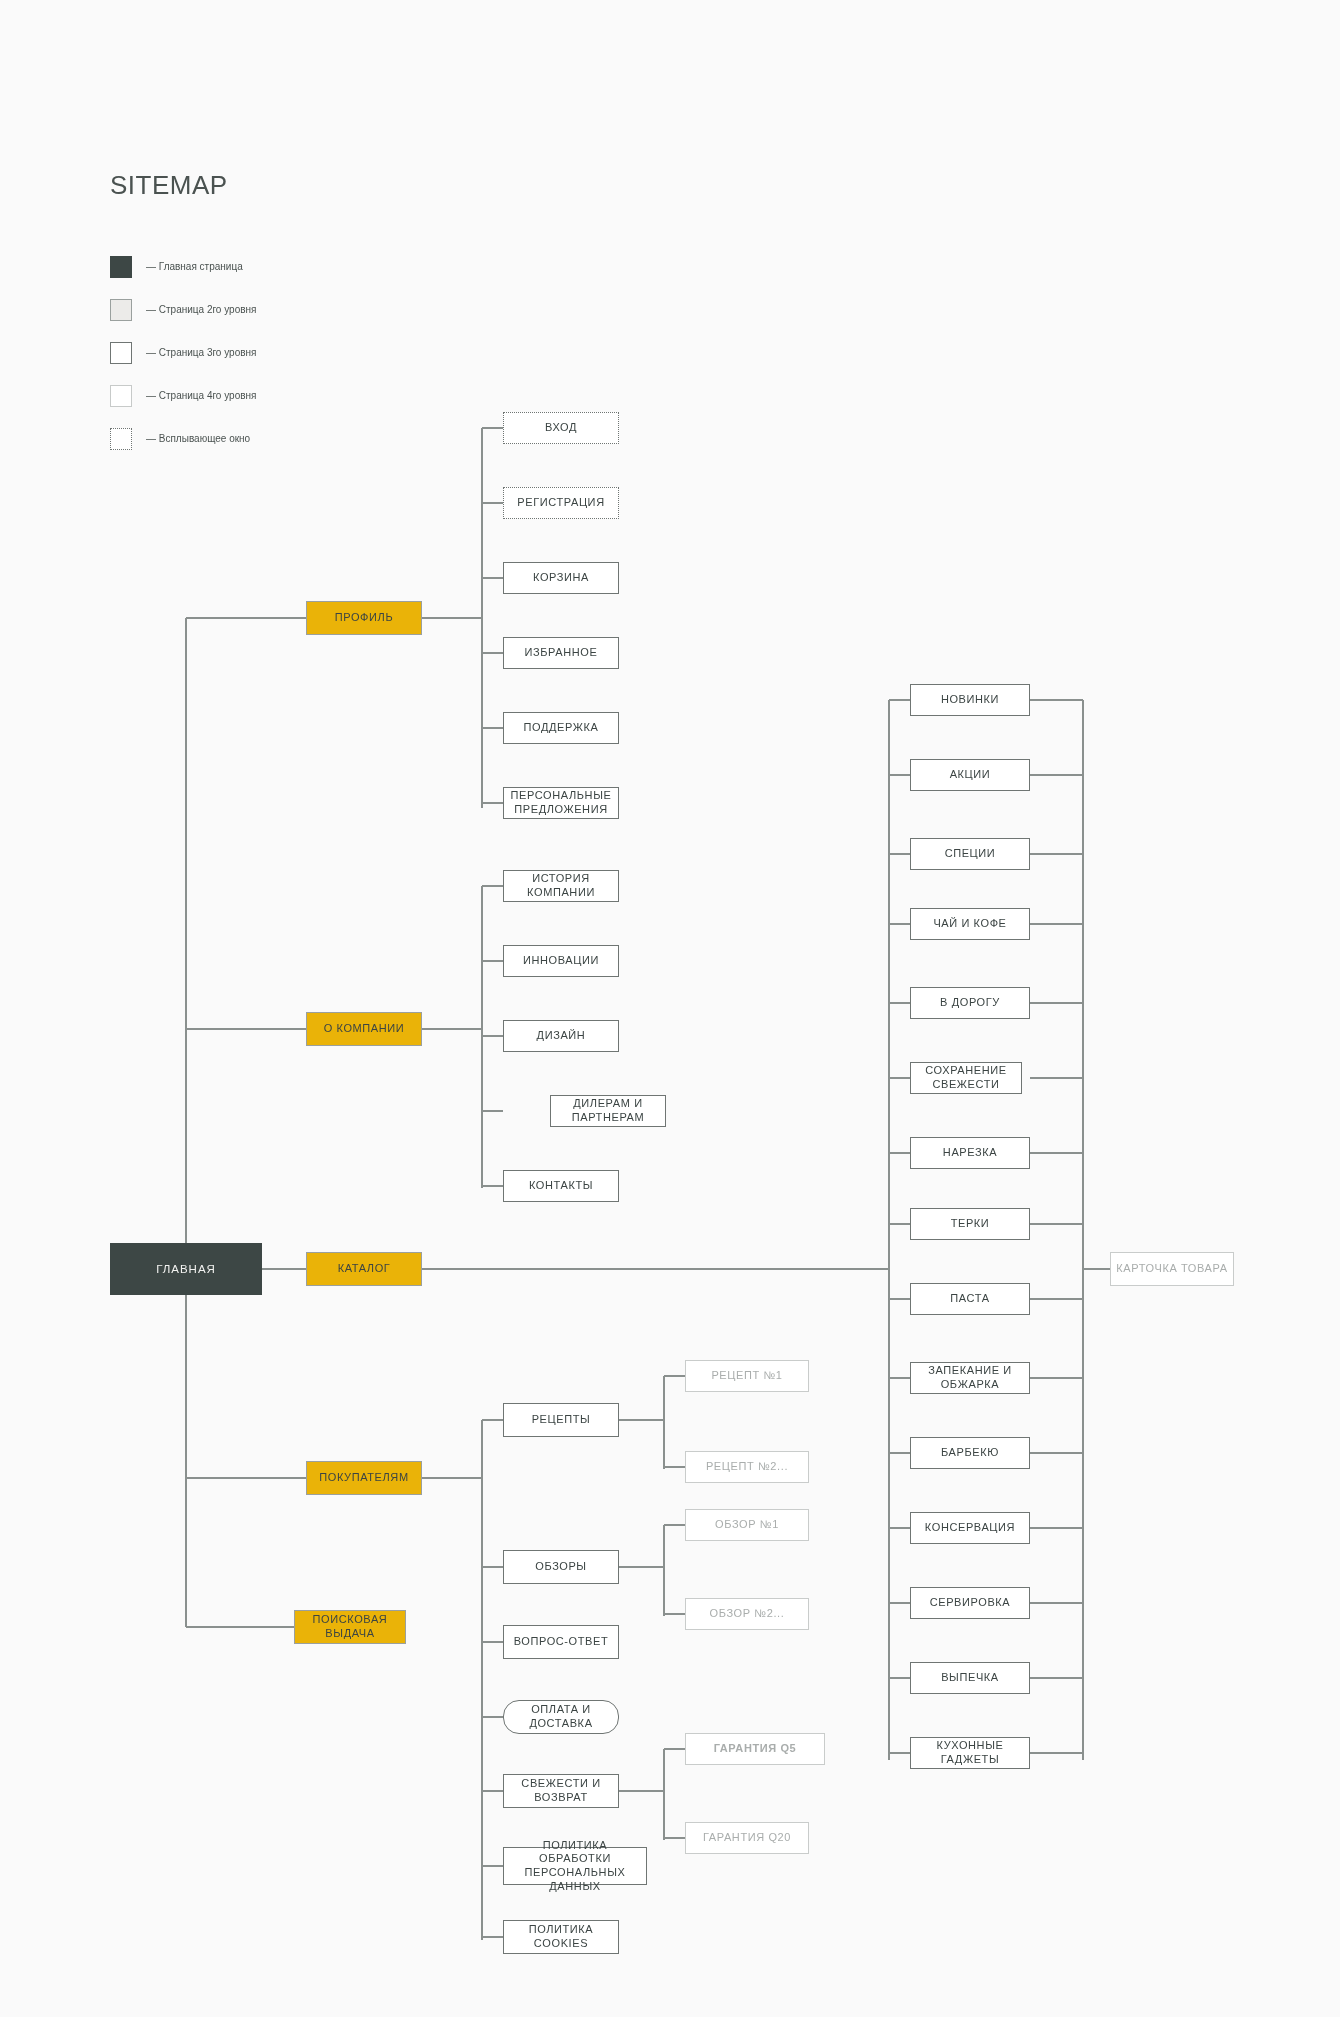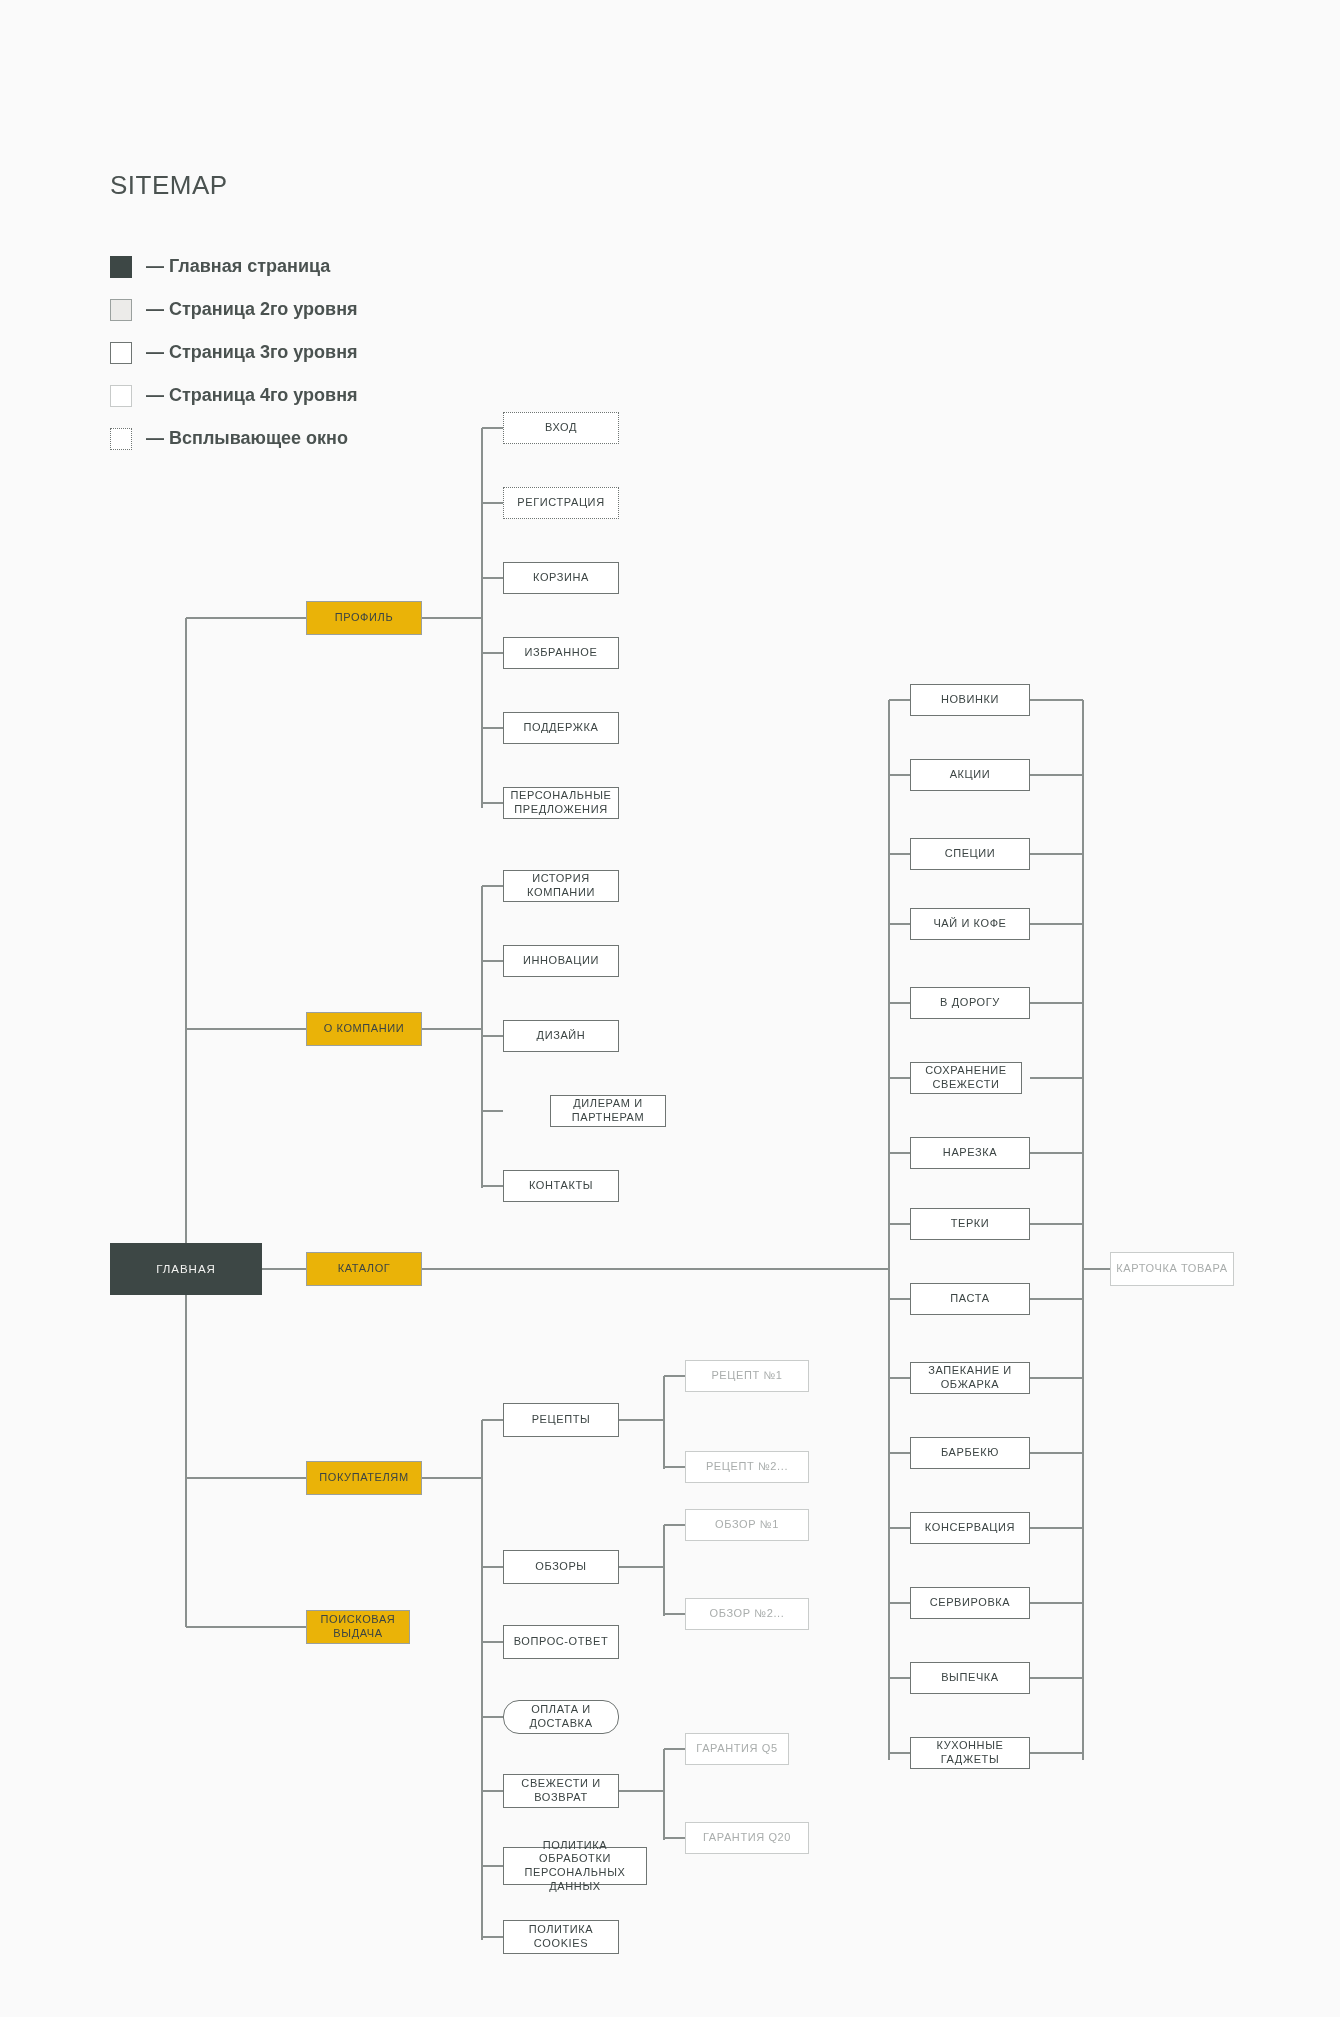--- a/index.html
+++ b/index.html
@@ -44,24 +44,23 @@
     box-sizing: border-box;
     flex: 0 0 auto;
   }
   .sw-home   { background: #3d4745; border: 1px solid #3d4745; }
   .sw-lvl2   { background: #ecebe9; border: 1px solid #9aa09e; }
   .sw-lvl3   { background: #ffffff; border: 1px solid #6f7573; }
   .sw-lvl4   { background: #ffffff; border: 1px solid #c7cac9; }
   .sw-popup  { background: #ffffff; border: 1px dotted #6f7573; }
   .legend-label {
     margin-left: 14px;
-    font-size: 18px;
+    font-size: 10px;
     color: #4a5250;
     white-space: nowrap;
-    font-weight: bold;
   }
 
   
   #diagram {
     position: absolute;
     left: 0;
     top: 0;
     width: 1340px;
     height: 2017px;
   }
@@ -236,21 +235,21 @@
       <path d="M664 1838 L685 1838"></path>
     </g>
   </svg>
 
   <div class="node home" style="left:110px; top:1243px; width:152px; height:52px;">ГЛАВНАЯ</div>
 
   <div class="node lvl2" style="left:306px; top:601px; width:116px; height:34px;">ПРОФИЛЬ</div>
   <div class="node lvl2" style="left:306px; top:1012px; width:116px; height:34px;">О КОМПАНИИ</div>
   <div class="node lvl2" style="left:306px; top:1252px; width:116px; height:34px;">КАТАЛОГ</div>
   <div class="node lvl2" style="left:306px; top:1461px; width:116px; height:34px;">ПОКУПАТЕЛЯМ</div>
-  <div class="node lvl2" style="left:306px; top:1610px; width:104px; height:34px;">ПОИСКОВАЯ ВЫДАЧА</div>
+  <div class="node lvl2" style="left:294px; top:1610px; width:112px; height:34px;">ПОИСКОВАЯ ВЫДАЧА</div>
 
   <div class="node popup" style="left:503px; top:412px; width:116px; height:32px;">ВХОД</div>
   <div class="node popup" style="left:503px; top:487px; width:116px; height:32px;">РЕГИСТРАЦИЯ</div>
   <div class="node lvl3" style="left:503px; top:562px; width:116px; height:32px;">КОРЗИНА</div>
   <div class="node lvl3" style="left:503px; top:637px; width:116px; height:32px;">ИЗБРАННОЕ</div>
   <div class="node lvl3" style="left:503px; top:712px; width:116px; height:32px;">ПОДДЕРЖКА</div>
   <div class="node lvl3" style="left:503px; top:787px; width:116px; height:32px;">ПЕРСОНАЛЬНЫЕ ПРЕДЛОЖЕНИЯ</div>
 
   <div class="node lvl3" style="left:503px; top:870px; width:116px; height:32px;">ИСТОРИЯ КОМПАНИИ</div>
   <div class="node lvl3" style="left:503px; top:945px; width:116px; height:32px;">ИННОВАЦИИ</div>
@@ -283,16 +282,16 @@
   <div class="node lvl3" style="left:503px; top:1774px; width:116px; height:34px;">СВЕЖЕСТИ И ВОЗВРАТ</div>
   <div class="node lvl3" style="left:503px; top:1847px; width:144px; height:38px;">ПОЛИТИКА ОБРАБОТКИ ПЕРСОНАЛЬНЫХ ДАННЫХ</div>
   <div class="node lvl3" style="left:503px; top:1920px; width:116px; height:34px;">ПОЛИТИКА COOKIES</div>
 
   <div class="node lvl4" style="left:685px; top:1360px; width:124px; height:32px;">РЕЦЕПТ №1</div>
   <div class="node lvl4" style="left:685px; top:1451px; width:124px; height:32px;">РЕЦЕПТ №2...</div>
 
   <div class="node lvl4" style="left:685px; top:1509px; width:124px; height:32px;">ОБЗОР №1</div>
   <div class="node lvl4" style="left:685px; top:1598px; width:124px; height:32px;">ОБЗОР №2...</div>
 
-  <div class="node lvl4" style="left:685px; top:1733px; width:104px; height:32px;">ГАРАНТИЯ Q5</div>
+  <div class="node lvl4" style="left:685px; top:1733px; width:140px; height:32px;font-weight:bold;">ГАРАНТИЯ Q5</div>
   <div class="node lvl4" style="left:685px; top:1822px; width:124px; height:32px;">ГАРАНТИЯ Q20</div>
 
 </div>
 
 </body></html>

